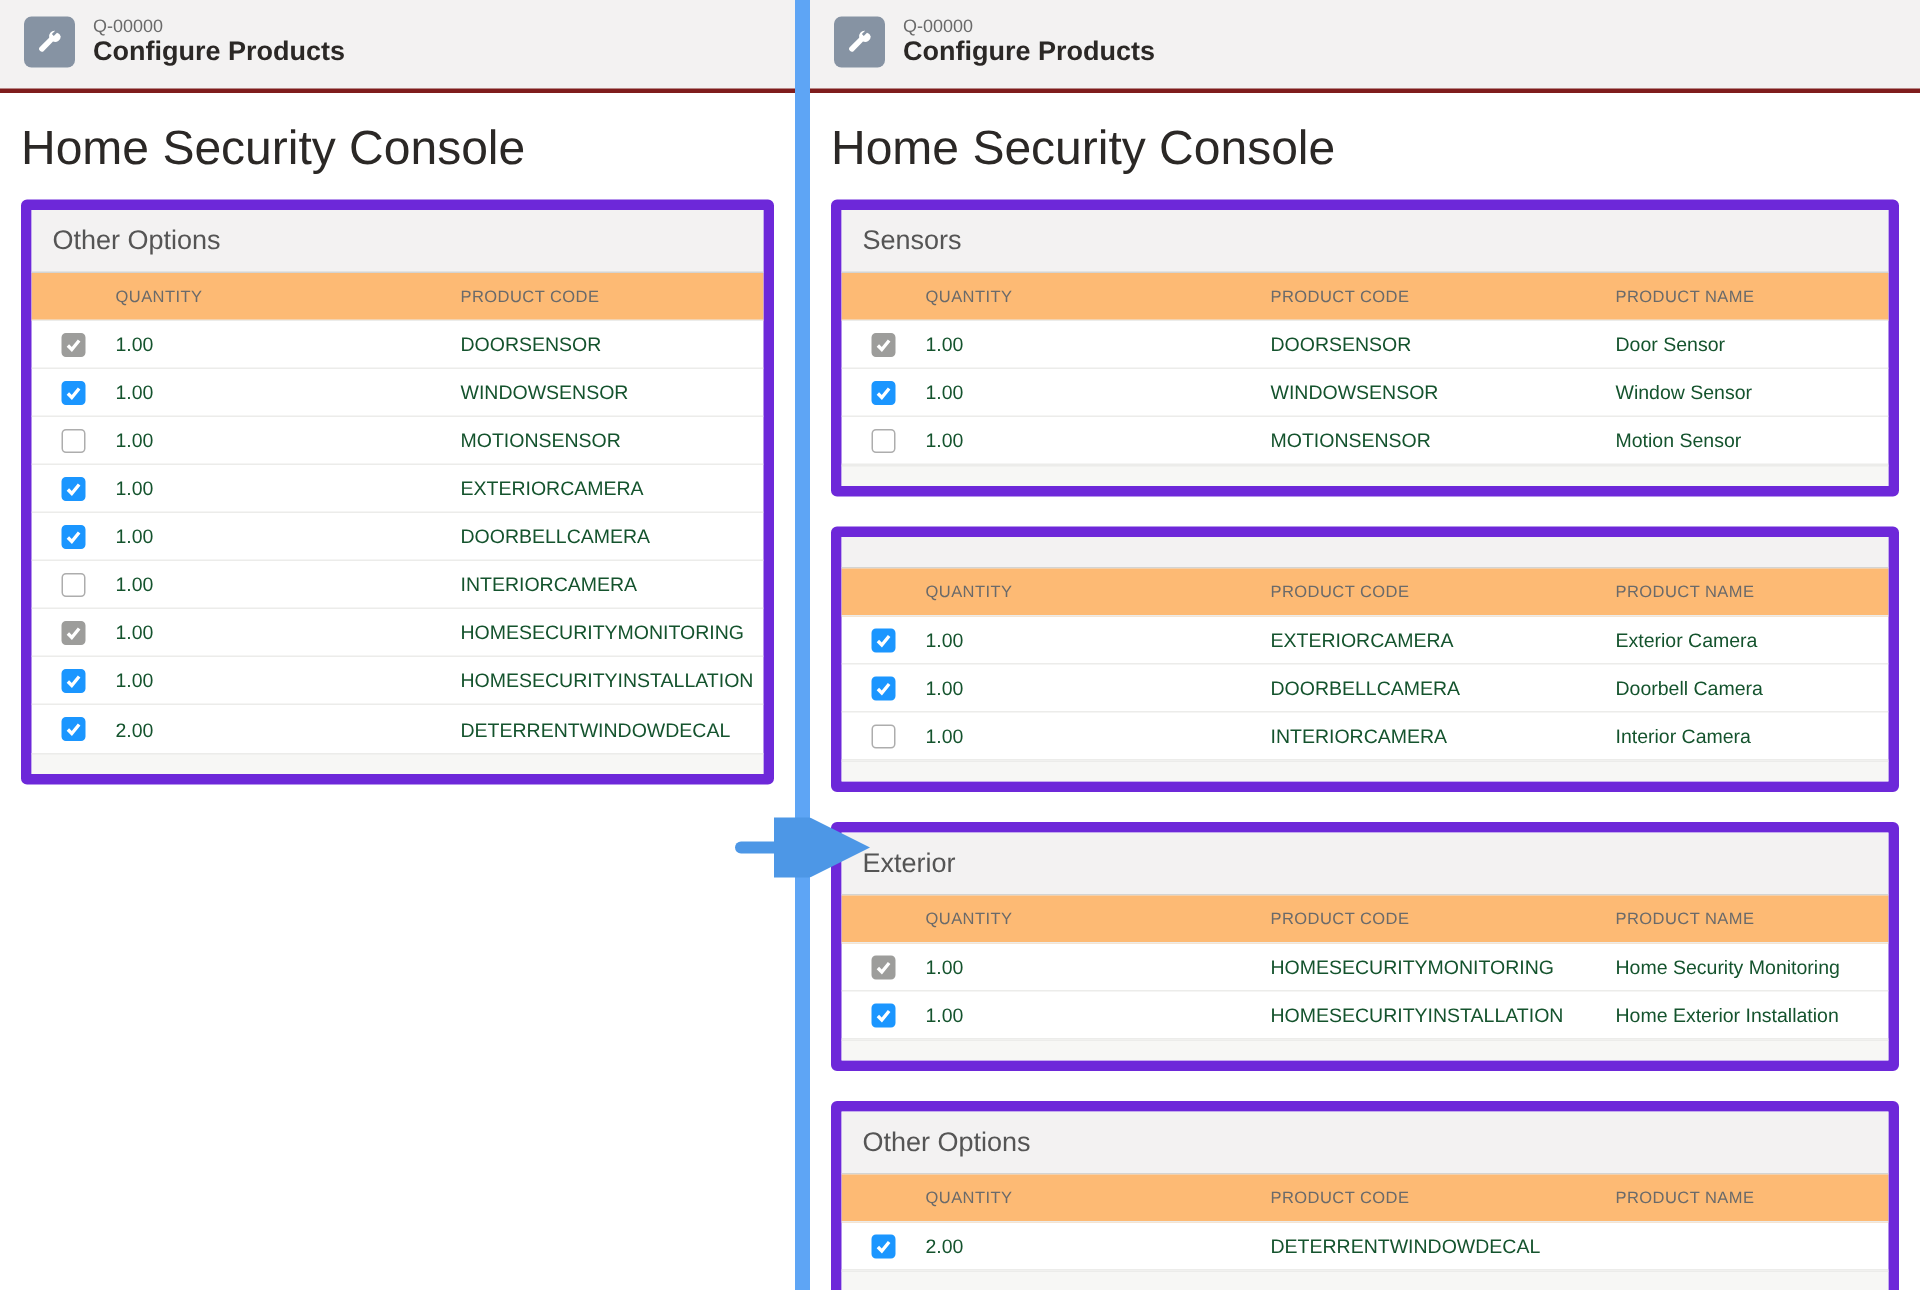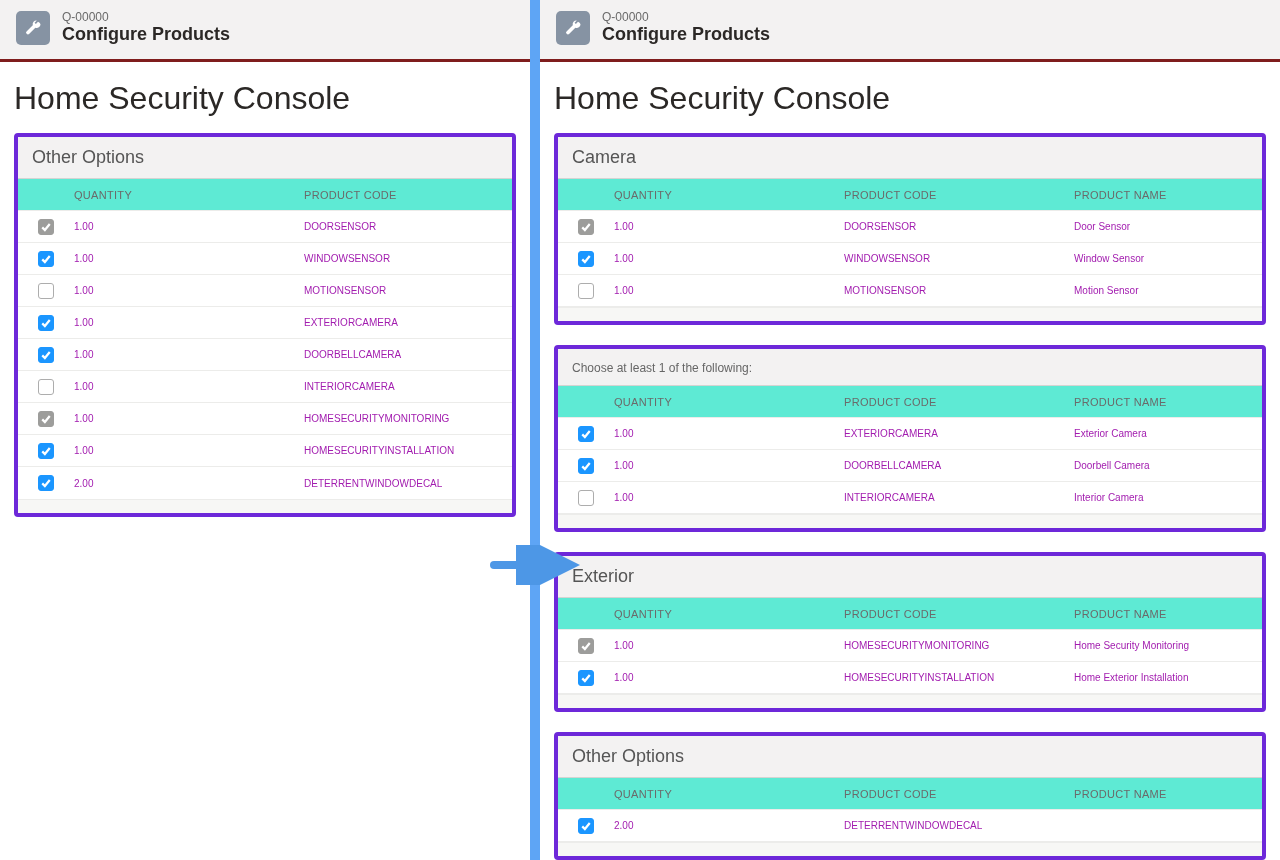--- a/index.html
+++ b/index.html
@@ -45,21 +45,21 @@
   }
   .header .icon-box svg { fill: #fff; }
   .header .titles .crumb { font-size: 12px; color: #6a6a6a; }
   .header .titles .title { font-size: 18px; font-weight: 700; color: #2b2826; }
   .page-title-wrap { padding: 18px 14px 16px 14px; }
   .page-title {
     font-size: 32px; font-weight: 400; color: #2b2826;
   }
   .content { padding: 0 14px 20px 14px; }
   .group {
-    border: 4px solid #6d28d9;
+    border: 7px solid #6d28d9;
     border-radius: 4px;
     margin-bottom: 20px;
     overflow: hidden;
   }
   .group-head {
     background: #f3f2f2;
     padding: 10px 14px 10px 14px;
     border-bottom: 1px solid #d4d4d2;
   }
   .group-head .name { font-size: 18px; color: #555; }
@@ -71,24 +71,24 @@
     min-height: 32px;
     padding: 0 0 0 4px;
   }
   .row:last-child { border-bottom: none; }
   .grid-2 { grid-template-columns: 48px 230px 1fr; }
   .grid-3 { grid-template-columns: 48px 230px 230px 1fr; }
   .row-head {
     font-size: 11px;
     letter-spacing: 0.3px;
     color: #6a6a6a;
-    background: #5eead4;
+    background: #fdba74;
   }
   .th { padding: 8px 4px; text-transform: uppercase; }
-  .td { padding: 6px 4px; font-size: 10px; color: #a21caf; }
+  .td { padding: 6px 4px; font-size: 13px; color: #14532d; }
   .chk-cell { display:flex; align-items:center; justify-content:center; }
   .cb {
     width: 16px; height: 16px; border-radius: 3px;
     border: 1px solid #adadad; background: #fff;
     display: inline-flex; align-items: center; justify-content: center;
   }
   .cb.checked { background: #1b96ff; border-color: #1b96ff; }
   .cb.disabled { background: #9d9d9b; border-color: #9d9d9b; }
   .cb svg { width: 12px; height: 12px; fill: none; stroke: #fff; stroke-width: 3; }
   .group-foot { height: 14px; background: #f7f7f5; border-top: 1px solid #ececea; }
@@ -239,21 +239,21 @@
         <div class="crumb">Q-00000</div>
         <div class="title">Configure Products</div>
       </div>
     </div>
     <div class="page-title-wrap">
       <div class="page-title">Home Security Console</div>
     </div>
     <div class="content" id="right-groups">
   <div class="group">
     <div class="group-head">
-      <div class="name">Camera</div>
+      <div class="name">Sensors</div>
 
     </div>
     <div class="row-head grid-3">
       <div></div>
       <div class="th">QUANTITY</div>
       <div class="th">PRODUCT CODE</div>
       <div class="th">PRODUCT NAME</div>
     </div>
 
     <div class="row grid-3">
@@ -285,21 +285,20 @@
               <span class="cb"></span>
             </div>
       <div class="td">1.00</div>
       <div class="td">MOTIONSENSOR</div>
       <div class="td">Motion Sensor</div>
     </div>
     <div class="group-foot"></div>
   </div>
   <div class="group">
     <div class="group-head">
-      <div class="hint">Choose at least 1 of the following:</div>
     </div>
     <div class="row-head grid-3">
       <div></div>
       <div class="th">QUANTITY</div>
       <div class="th">PRODUCT CODE</div>
       <div class="th">PRODUCT NAME</div>
     </div>
 
     <div class="row grid-3">
       <div class="chk-cell">

